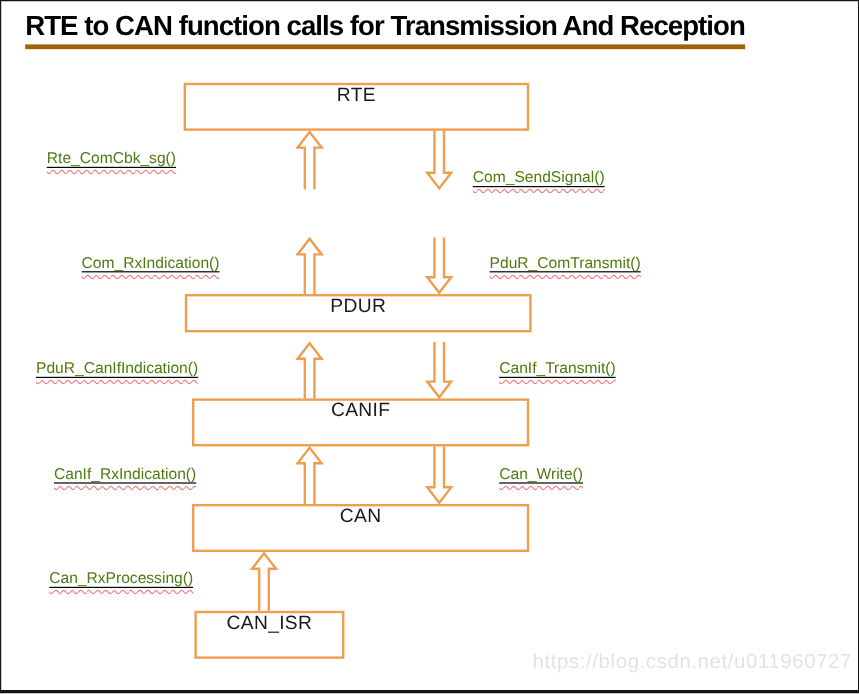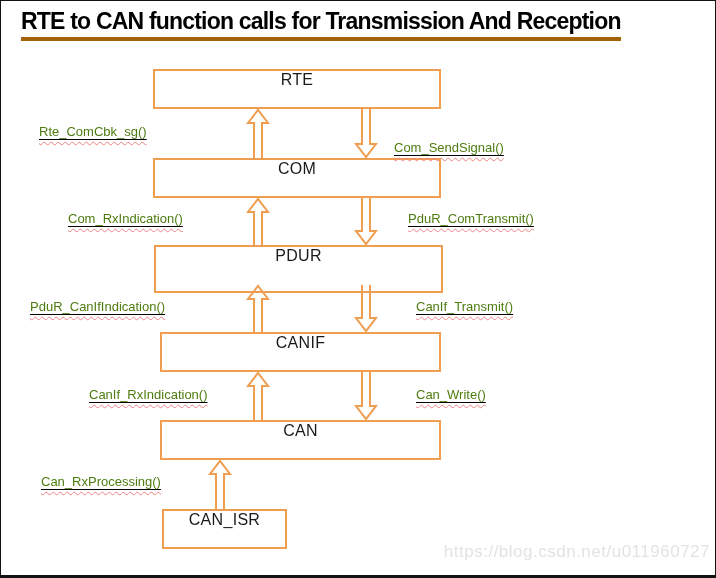--- a/index.html
+++ b/index.html
@@ -49,24 +49,21 @@
 </head>
 <body>
 
 <div id="frame">
 
   <div class="title">RTE to CAN function calls for Transmission And Reception</div>
 
   <div class="box" style="left:152px;top:68px;width:288px;height:40px;">
     <span>RTE</span>
   </div>
-  <div class="box" style="left:152px;top:157px;width:288px;height:40px;">
-    <span>COM</span>
-  </div>
-  <div class="box" style="left:153px;top:244px;width:289px;height:48px;">
+  <div class="box" style="left:153px;top:244px;width:289px;height:32px;">
     <span>PDUR</span>
   </div>
   <div class="box" style="left:159px;top:331px;width:281px;height:40px;">
     <span>CANIF</span>
   </div>
   <div class="box" style="left:159px;top:419px;width:281px;height:40px;">
     <span>CAN</span>
   </div>
   <div class="box" style="left:161px;top:508px;width:125px;height:40px;">
     <span>CAN_ISR</span>
@@ -115,21 +112,21 @@
   </div>
   <div class="call" style="left:390px;top:210px;margin-left:17px;">
     <span class="u"><span class="w">PduR_ComTransmit()</span></span>
   </div>
   <div class="call" style="left:29px;top:298px;">
     <span class="u"><span class="w">PduR_CanIfIndication()</span></span>
   </div>
   <div class="call" style="left:415px;top:298px;">
     <span class="u"><span class="w">CanIf_Transmit()</span></span>
   </div>
-  <div class="call" style="left:44px;top:386px;margin-left:44px;">
+  <div class="call" style="left:44px;top:386px;">
     <span class="u"><span class="w">CanIf_RxIndication()</span></span>
   </div>
   <div class="call" style="left:415px;top:386px;">
     <span class="u"><span class="w">Can_Write()</span></span>
   </div>
   <div class="call" style="left:40px;top:473px;text-align:right;">
     <span class="u"><span class="w">Can_RxProcessing()</span></span>
   </div>
 
   <div class="watermark">https://blog.csdn.net/u011960727</div>

